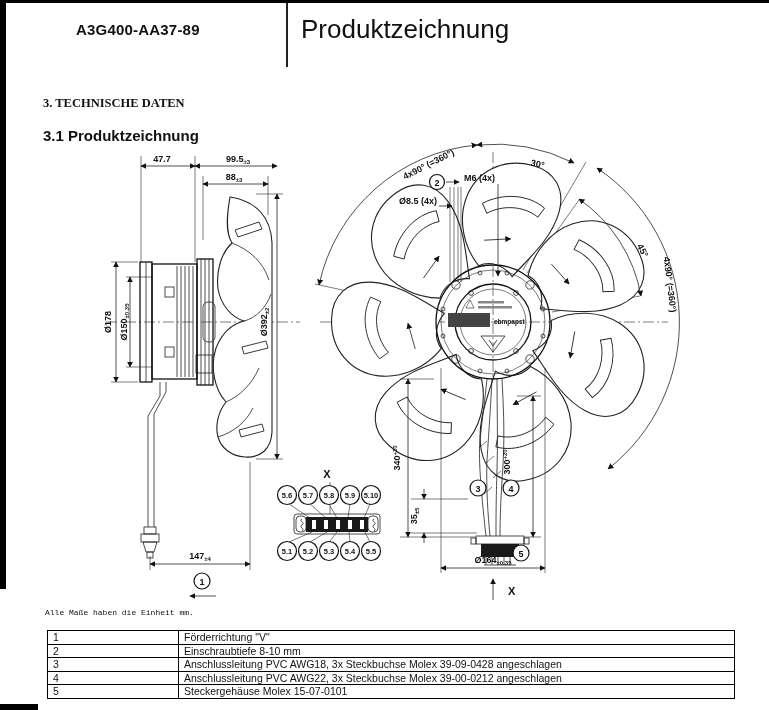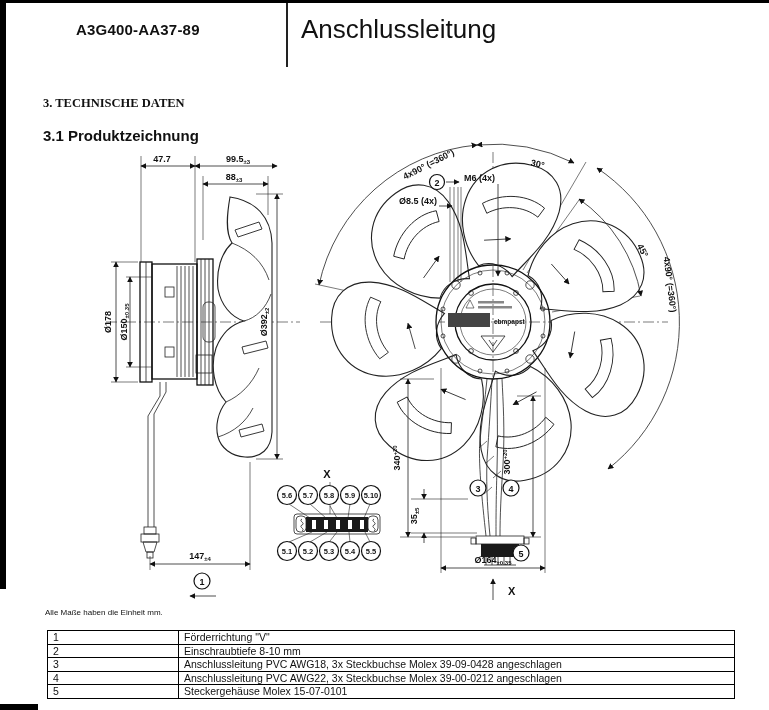--- a/index.html
+++ b/index.html
@@ -3,21 +3,21 @@
 <meta charset="utf-8">
 <style>
   html,body{margin:0;padding:0;background:#fff;}
   body{width:769px;height:710px;position:relative;font-family:"Liberation Sans",sans-serif;color:#111;overflow:hidden;}
   .edge{position:absolute;background:#000;}
   .hdr-model{position:absolute;left:46px;top:21px;font-size:15px;font-weight:bold;letter-spacing:.2px;margin-left:30px;}
   .hdr-title{position:absolute;left:301px;top:14px;font-size:26px;}
   .hdr-div{position:absolute;left:286px;top:3px;width:2px;height:64px;background:#222;}
   .h1{position:absolute;left:43px;top:96px;font-size:12.5px;font-weight:bold;font-family:Liberation Serif, serif;}
   .h2{position:absolute;left:43px;top:127px;font-size:15px;font-weight:bold;}
-  .note{position:absolute;left:45px;top:608px;font-size:8px;}
+  .note{position:absolute;left:45px;top:608px;font-size:8px;font-family:Liberation Mono, monospace;}
   svg.draw{position:absolute;left:0;top:140px;}
   .bl{fill:#fff;stroke:#222;stroke-width:1.1;}
   .slot{fill:#fff;stroke:#222;stroke-width:.9;}
   .dl{stroke:#222;stroke-width:.8;fill:none;}
   .tl{stroke:#222;stroke-width:.6;fill:none;}
   .thick{stroke:#111;stroke-width:1.3;fill:none;}
   .cl{stroke:#444;stroke-width:.7;stroke-dasharray:11 3 2 3;fill:none;}
   .dtext{font-family:"Liberation Sans",sans-serif;font-size:9px;font-weight:bold;fill:#111;}
   .xt{font-family:"Liberation Sans",sans-serif;font-size:11px;font-weight:bold;fill:#111;}
   .co{fill:#fff;stroke:#111;stroke-width:1.2;}
@@ -30,21 +30,21 @@
 </style>
 </head>
 <body>
 
 <div class="edge" style="left:0;top:0;width:769px;height:3px;"></div>
 <div class="edge" style="left:0;top:3px;width:6px;height:586px;"></div>
 <div class="edge" style="left:0;top:704px;width:38px;height:6px;"></div>
 
 <div class="hdr-model">A3G400-AA37-89</div>
 <div class="hdr-div"></div>
-<div class="hdr-title">Anschlussleitung</div>
+<div class="hdr-title">Produktzeichnung</div>
 
 <div class="h1">3. TECHNISCHE DATEN</div>
 <div class="h2">3.1 Produktzeichnung</div>
 
 <svg class="draw" width="769" height="470" viewBox="0 140 769 470">
   <defs>
     <marker id="ma" viewBox="0 0 10 10" refX="9" refY="5" markerWidth="7.5" markerHeight="7.5" orient="auto-start-reverse">
       <path d="M0 0 L10 5 L0 10 z" fill="#111"></path>
     </marker>
     <g id="bladeG">

